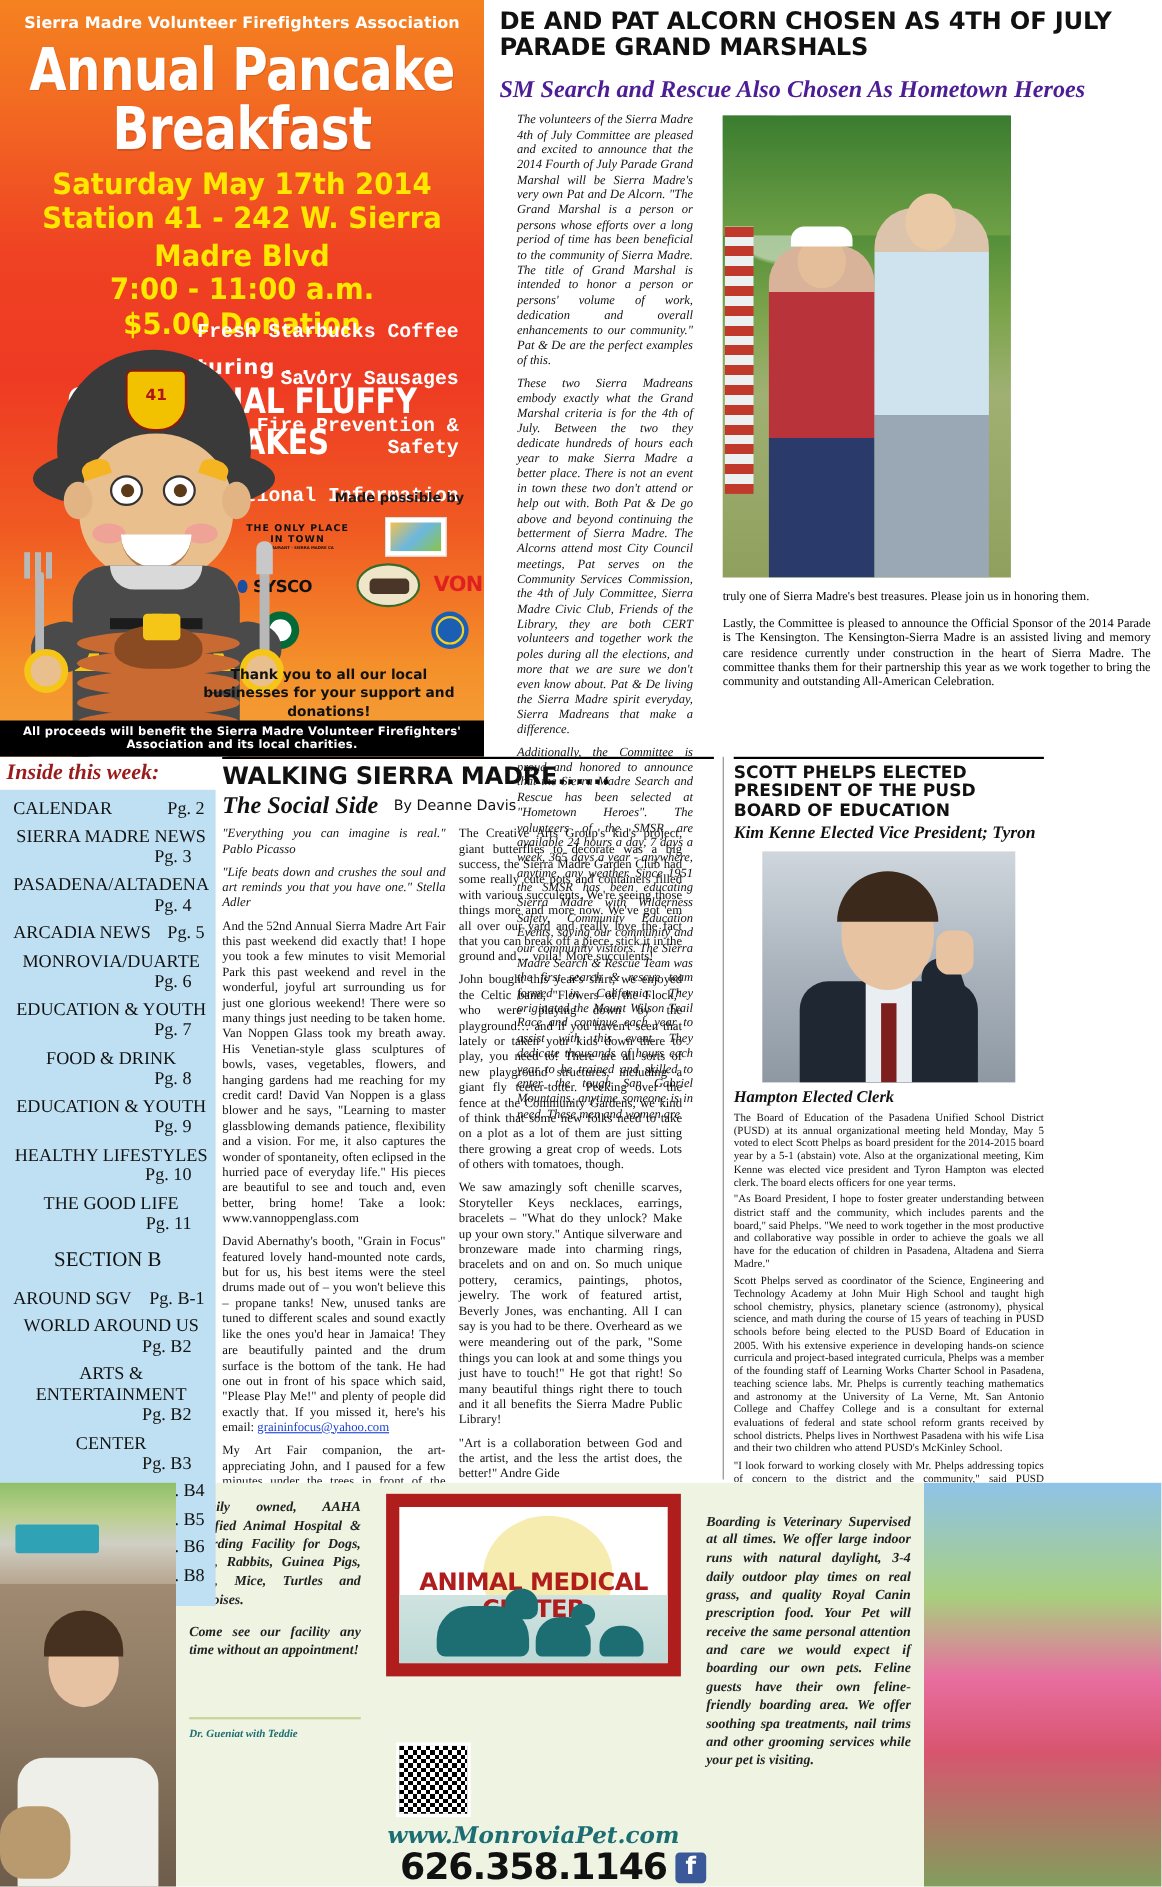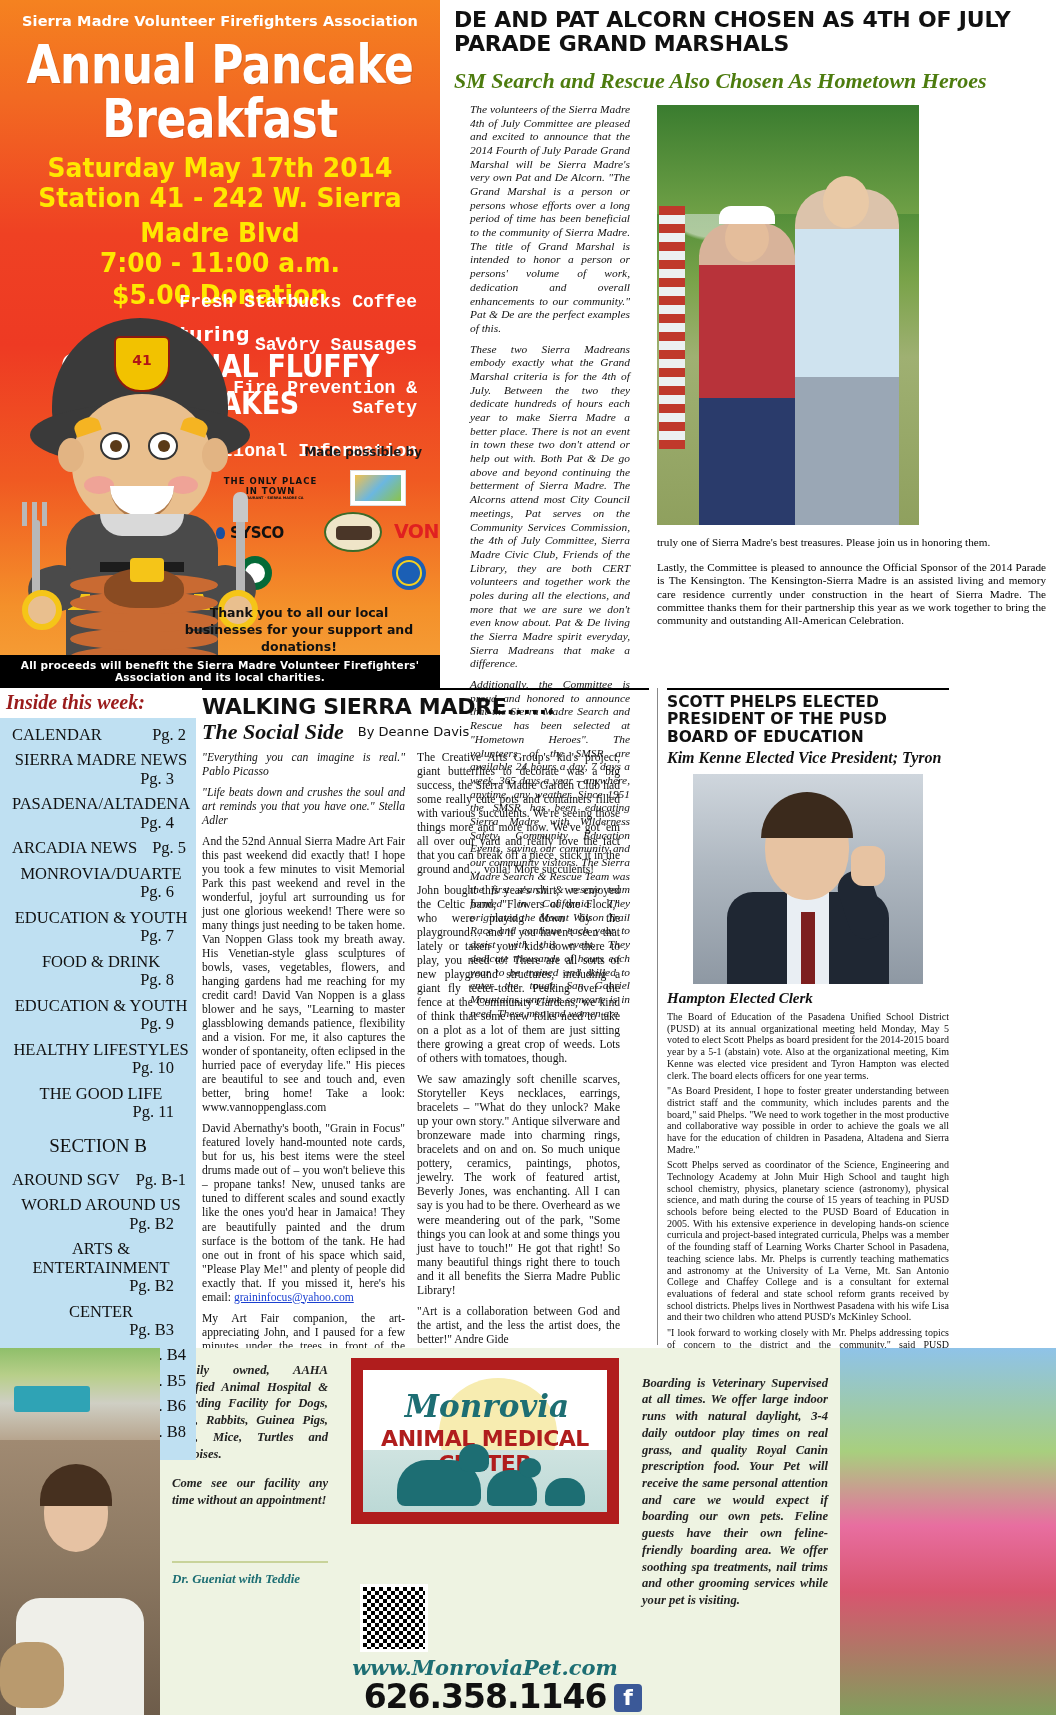--- a/index.html
+++ b/index.html
@@ -139,21 +139,21 @@
   .butter{position:absolute;left:60px;top:-16px;width:34px;height:24px;background:#f5c518;border-radius:4px;}
 
   
   .main-art{flex:1;padding:8px 10px 0 14px;box-sizing:border-box;position:relative;}
   .main-head{
     font-family:"DejaVu Sans",sans-serif;font-weight:bold;font-size:22px;
     line-height:1.1;color:#111;letter-spacing:-.2px;
   }
   .main-sub{
     font-family:"Liberation Serif",serif;font-weight:bold;font-style:italic;
-    font-size:22px;line-height:1.16;margin-top:12px;color:#4d7c0f;
+    font-size:22px;line-height:1.16;margin-top:12px;color:#4c1d95;
   }
   .art-body{display:flex;gap:11px;margin-top:9px;}
   .art-col{width:192px;font-size:11.4px;line-height:1.2;text-align:justify;color:#111;}
   .art-col p{margin:0 16px 7px;text-indent:0;font-style:italic;}
   .photo-main{
     width:262px;height:420px;flex:0 0 262px;margin-top:2px;
     background:
       radial-gradient(circle at 22% 16%, rgba(255,255,255,.5) 0 16%, transparent 17%),
       linear-gradient(180deg,#2f6b2a 0%,#4a8a35 22%,#7aa34a 42%,#9fb072 60%,#8fa05e 100%);
     position:relative;overflow:hidden;
@@ -232,21 +232,21 @@
   .ba-photo2{flex:1;background:linear-gradient(180deg,#a08a72 0%,#8e7a63 40%,#6d5c4a 100%);position:relative;overflow:hidden;}
   .ba-p2face{position:absolute;left:44px;top:36px;width:64px;height:76px;background:#e6c2a3;border-radius:46% 46% 50% 50%;}
   .ba-p2hair{position:absolute;left:40px;top:24px;width:72px;height:42px;background:#46301f;border-radius:36px 36px 0 0;}
   .ba-p2body{position:absolute;left:16px;bottom:0;width:128px;height:120px;background:#efefe9;border-radius:24px 24px 0 0;}
   .ba-cat{position:absolute;left:0px;bottom:10px;width:64px;height:66px;background:#b99a6e;border-radius:40% 40% 34% 34%;}
   .ba-text{flex:0 0 180px;background:#eef3e2;padding:14px 12px 0;box-sizing:border-box;
     font-family:"Liberation Serif",serif;font-style:italic;font-weight:bold;
     font-size:12.6px;line-height:1.33;text-align:justify;color:#222;}
   .ba-text p{margin:0 0 13px;}
   .ba-drline{border-top:2px solid #c8d39a;margin:52px 0 8px;}
-  .ba-dr{color:#1d6e73;font-size:13px;font-style:italic;font-weight:bold;line-height:1.2;}
+  .ba-dr{color:#1d6e73;font-size:10px;font-style:italic;font-weight:bold;line-height:1.2;}
   .ba-center{flex:0 0 290px;background:#eef3e2;position:relative;padding-top:10px;box-sizing:border-box;}
   .logo-box{width:268px;height:166px;margin:0 auto;background:#fff;border:12px solid #b01d1d;box-sizing:border-box;position:relative;overflow:hidden;}
   .logo-sun{position:absolute;left:76px;top:8px;width:118px;height:110px;background:#f7ecb0;border-radius:50%;}
   .logo-mon{position:absolute;left:14px;top:18px;right:10px;font-family:"DejaVu Serif",serif;
     font-style:italic;font-weight:bold;font-size:31px;color:#1d6e73;text-align:center;}
   .logo-amc{position:absolute;left:6px;top:56px;right:6px;text-align:center;
     font-family:"DejaVu Sans",sans-serif;font-weight:bold;font-size:22px;color:#b01d1d;letter-spacing:-.5px;}
   .logo-hill{position:absolute;left:0;bottom:0;width:100%;height:62px;
     background:linear-gradient(180deg,#cfe3e0 0%,#bcd9d6 100%);}
   .an{position:absolute;bottom:6px;background:#1d6e73;}
@@ -540,21 +540,20 @@
       <p>Family owned, AAHA certified Animal Hospital &amp; Boarding Facility for Dogs, Cats, Rabbits, Guinea Pigs, Rats, Mice, Turtles and Tortoises.</p>
       <p>Come see our facility any time without an appointment!</p>
       <div class="ba-drline"></div>
       <div class="ba-dr">Dr. Gueniat with Teddie</div>
     </div>
 
     <div class="ba-center">
       <div class="logo-box">
         <div class="logo-sun"></div>
         <div class="logo-hill"></div>
-        <div class="logo-mon">Monrovia</div>
         <div class="logo-amc">ANIMAL MEDICAL CENTER</div>
         <div class="an dog"></div>
         <div class="an cat"></div>
         <div class="an sm"></div>
       </div>
       <div class="ba-qr"></div>
       <div class="ba-url">www.MonroviaPet.com</div>
       <div class="ba-phone">626.358.1146</div>
       <div class="ba-fb">f</div>
     </div>

